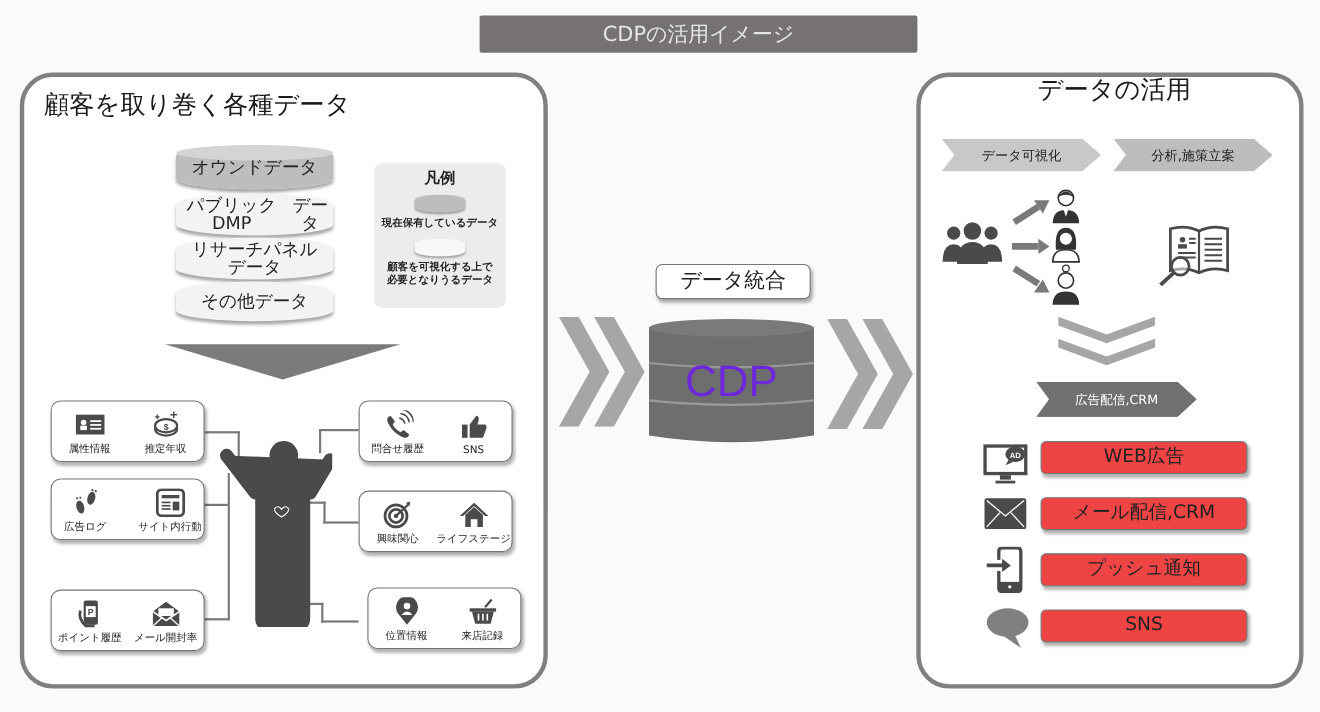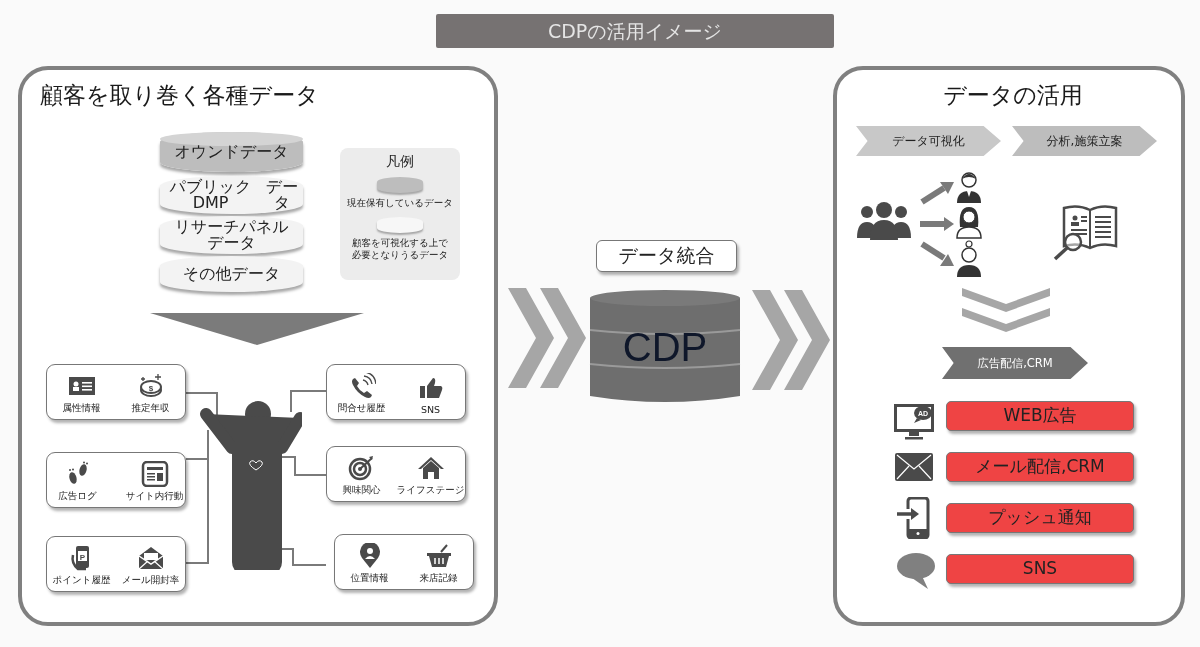--- a/index.html
+++ b/index.html
@@ -21,21 +21,21 @@
   .disk { position: absolute; left: 160px; width: 143px; border-radius: 50% / 10px;
           display: flex; align-items: center; justify-content: center; text-align: center;
           font-size: 16px; line-height: 16px; color: #222;
           box-shadow: 0 3px 3px rgba(0,0,0,0.35); }
   .disk.owned { background: linear-gradient(#bdbdbd 0, #bdbdbd 100%); }
   .disk.owned::before { content:""; position:absolute; left:0; right:0; top:0; height:14px; border-radius:50%; background:#d4d4d4; }
   .disk.need { background: #f3f3f3; }
   .disk span { position: relative; }
 
   .legend { left: 340px; top: 148px; width: 120px; height: 132px; background: #ececec; border-radius: 8px;
-            text-align: center; }
+            text-align: center; font-weight: bold; }
   .legend-title { font-size: 14px; margin-top: 5px; }
   .legend-swatch { width: 46px; height: 16px; border-radius: 50% / 5px; margin: 6px auto 4px; box-shadow: 0 2px 2px rgba(0,0,0,0.3); }
   .legend-text { font-size: 9.5px; line-height: 12px; }
 
   .down-arrow { left: 150px; top: 313px; width: 0; height: 0;
                 border-left: 107px solid transparent; border-right: 107px solid transparent;
                 border-top: 32px solid #7b7b7b; }
 
   
   .dbox { position: absolute; width: 140px; height: 56px; background: #fff; border: 1.5px solid #777; border-radius: 9px;
@@ -43,21 +43,21 @@
   .ditem { display: flex; flex-direction: column; align-items: center; width: 66px; }
   .ditem svg { width: 28px; height: 26px; margin-bottom: 3px; }
   .ditem-label { font-size: 9.5px; white-space: nowrap; color: #222; }
 
   .conn { position: absolute; border-color: #7a7a7a; border-style: solid; border-width: 0; }
 
   
   .chev { position: absolute; }
   .merge-label { left: 596px; top: 240px; width: 141px; height: 32px; background: #fff; border: 1.5px solid #777; border-radius: 6px;
                  box-shadow: 2px 3px 3px rgba(0,0,0,0.3); text-align: center; font-size: 19px; line-height: 29px; }
-  .cdp-text { left: 590px; top: 325px; width: 150px; text-align: center; font-size: 40px; color: #0f172a; font-family: "Liberation Sans", sans-serif; }
+  .cdp-text { left: 590px; top: 325px; width: 150px; text-align: center; font-size: 40px; color: #6d28d9; font-family: "Liberation Sans", sans-serif; }
 
   
   .step { position: absolute; height: 30px; display: flex; align-items: center; justify-content: center; font-size: 12px; color: #222;
           clip-path: polygon(0 0, 88% 0, 100% 50%, 88% 100%, 0 100%, 8% 50%); }
   .right-box { position: absolute; left: 946px; width: 188px; height: 30px; background: #ef4444; border: 1.5px solid #777; border-radius: 5px;
                box-shadow: 2px 3px 3px rgba(0,0,0,0.3); text-align: center; font-size: 17px; line-height: 27px; }
   .ricon { position: absolute; }
 </style>
 </head>
 <body>
@@ -130,21 +130,21 @@
     <svg viewBox="0 0 28 26">
         <ellipse cx="14" cy="17" rx="10" ry="6" fill="#fff" stroke="#4a4a4a" stroke-width="2"></ellipse>
         <ellipse cx="14" cy="14" rx="10" ry="6" fill="#fff" stroke="#4a4a4a" stroke-width="2"></ellipse>
         <text x="14" y="17.5" font-size="8" text-anchor="middle" fill="#4a4a4a" font-family="Liberation Sans, sans-serif" font-weight="bold">$</text>
         <path d="M21 1 v6 M18 4 h6 M6 4 v4 M4 6 h4" stroke="#4a4a4a" stroke-width="1.3"></path>
       </svg>
     <span class="ditem-label">推定年収</span>
   </div>
 </div>
 
-<div class="dbox" style="left:46px; top:452px;gap:16px;">
+<div class="dbox" style="left:46px; top:435px;gap:16px;">
   <div class="ditem">
     <svg viewBox="0 0 28 26">
         <ellipse cx="9" cy="17" rx="3.5" ry="6" fill="#4a4a4a" transform="rotate(-15 9 17)"></ellipse>
         <ellipse cx="19" cy="9" rx="3.5" ry="6" fill="#4a4a4a" transform="rotate(15 19 9)"></ellipse>
         <circle cx="6" cy="9" r="1" fill="#4a4a4a"></circle>
         <circle cx="9" cy="8.5" r="1" fill="#4a4a4a"></circle>
         <circle cx="20" cy="1.5" r="1" fill="#4a4a4a"></circle>
         <circle cx="23" cy="2.5" r="1" fill="#4a4a4a"></circle>
       </svg>
     <span class="ditem-label">広告ログ</span>
@@ -253,21 +253,21 @@
 
 <svg class="abs" style="left:588px; top:288px;" width="154" height="118" viewBox="0 0 154 118">
   <path d="M2 10 Q77 -2 152 10 V108 Q77 120 2 108 Z" fill="#6e6e6e"></path>
   <ellipse cx="77" cy="10" rx="75" ry="8" fill="#7a7a7a"></ellipse>
   <path d="M2 42 Q77 50 152 42" stroke="#9a9a9a" stroke-width="2" fill="none"></path>
   <path d="M2 76 Q77 84 152 76" stroke="#9a9a9a" stroke-width="2" fill="none"></path>
 </svg>
 <div class="abs cdp-text">CDP</div>
 
 <div class="abs panel right-panel"></div>
-<div class="abs panel-title" style="left:833px; top:80px; width:360px; text-align:center;">データの活用</div>
+<div class="abs panel-title" style="left:833px; top:66px; width:360px; text-align:center;">データの活用</div>
 
 <div class="step" style="left:856px; top:126px; width:145px; background:#c8c8c8;">
   <span>データ可視化</span>
 </div>
 <div class="step" style="left:1012px; top:126px; width:145px; background:#bdbdbd;">
   <span>分析,施策立案</span>
 </div>
 
 <svg class="ricon" style="left:855px; top:200px;" width="58" height="42" viewBox="0 0 58 42">
   <circle cx="12" cy="12" r="6" fill="#4a4a4a"></circle>

